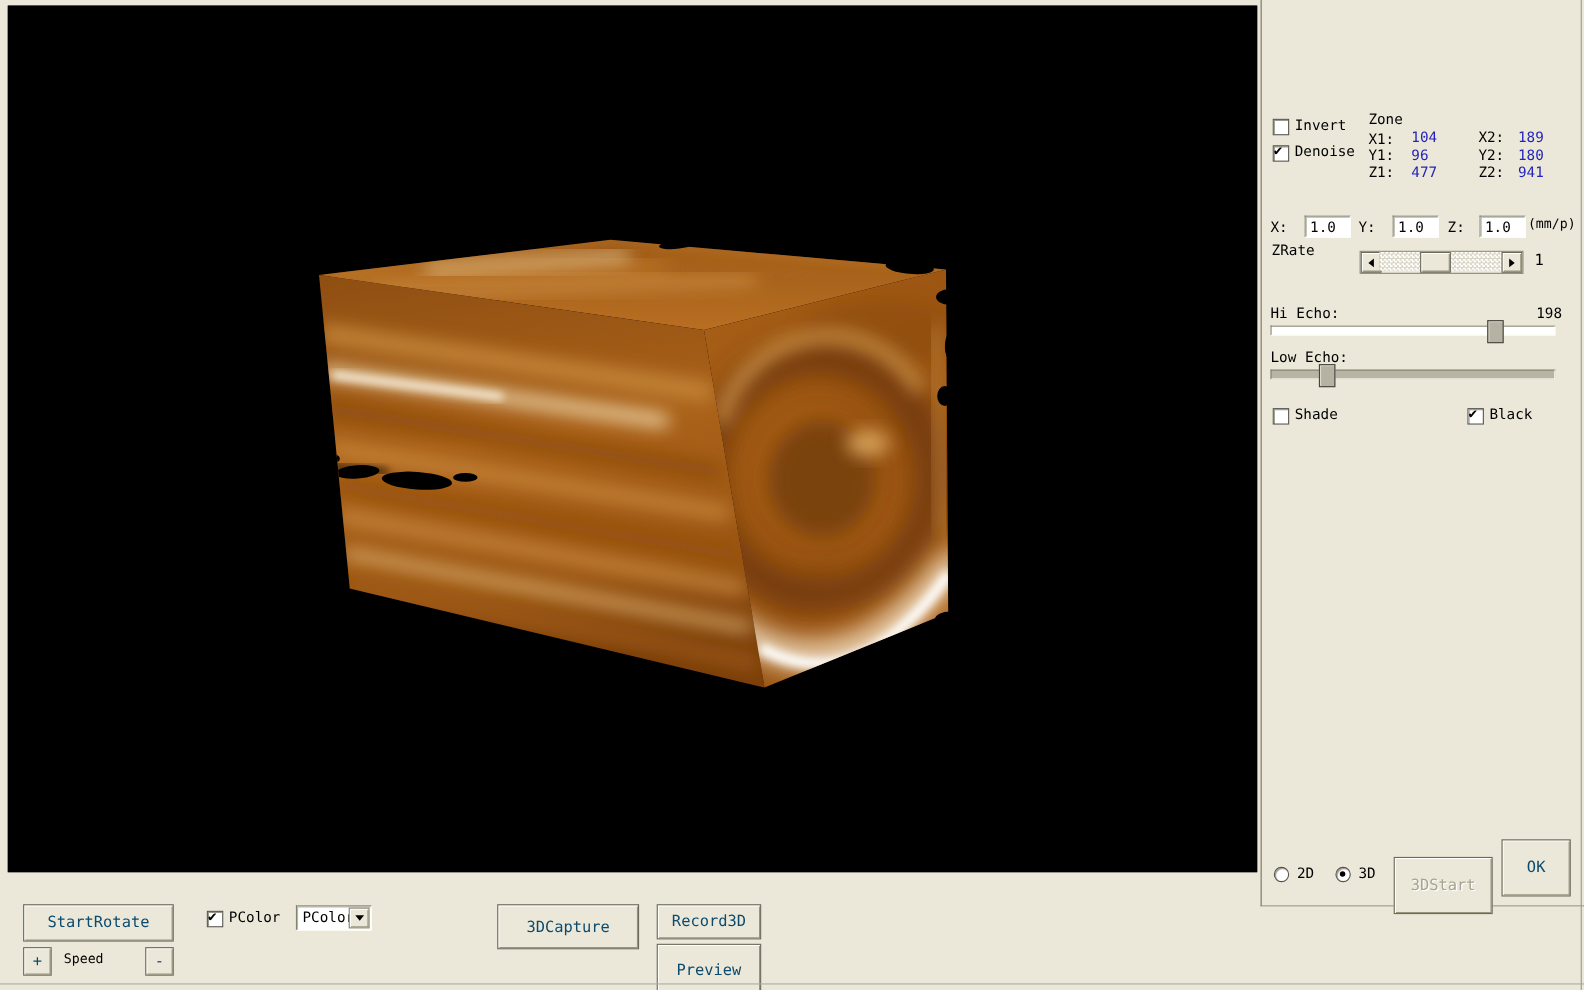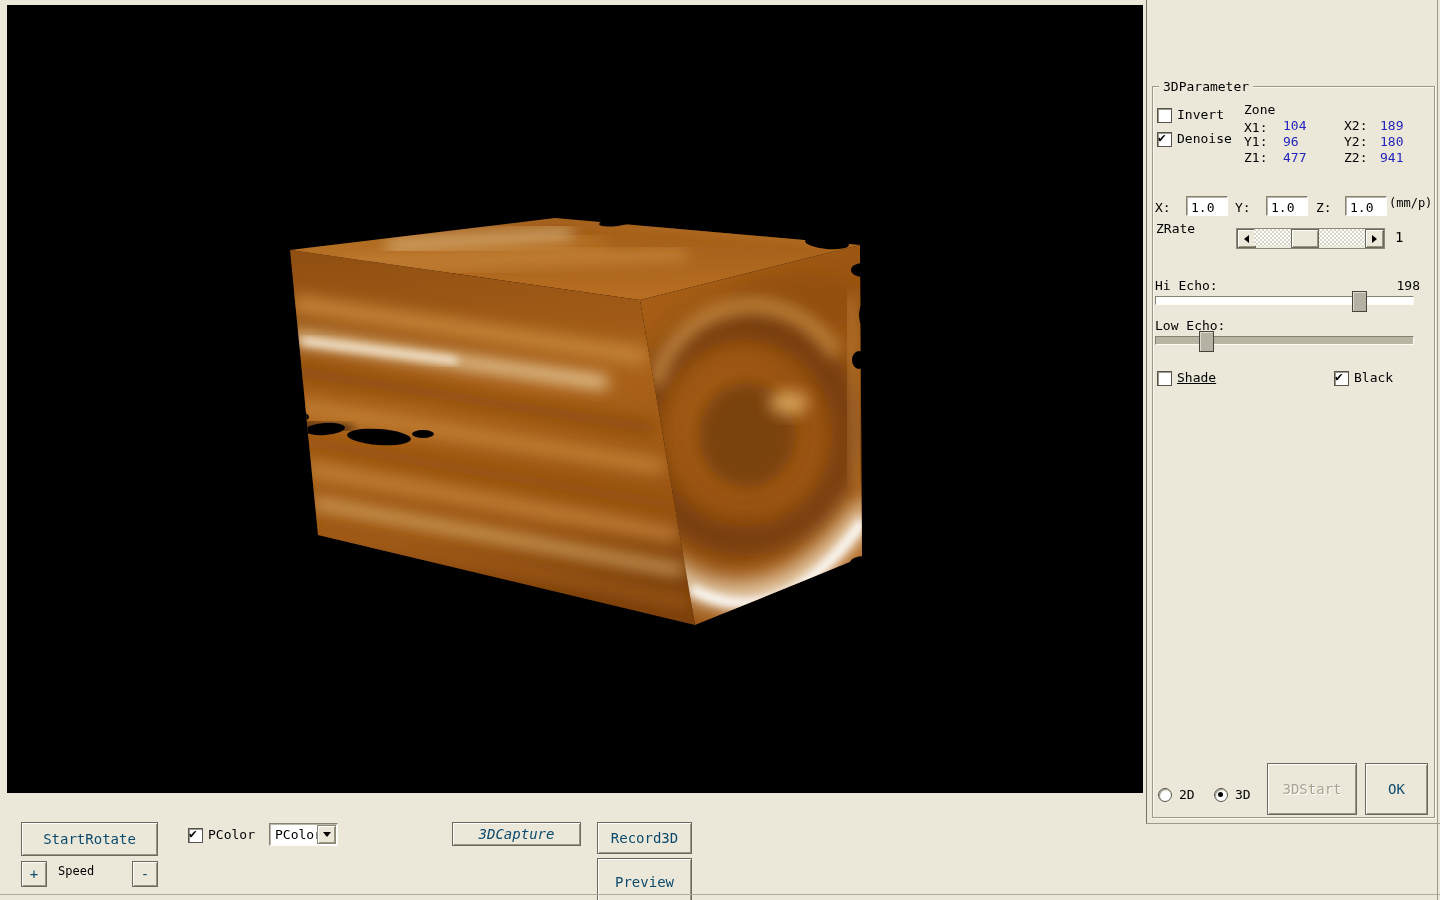--- a/index.html
+++ b/index.html
@@ -26,21 +26,21 @@
   .gb-title{position:absolute;top:-8px;left:6px;background:#ebe8d9;padding:0 4px;
     font-size:13px;line-height:15px;}
 
   
   .lbl{position:absolute;white-space:nowrap;line-height:15px;}
   .bluev{color:#2424bb;}
   .btn{position:absolute;background:#ebe8d9;border:1px solid #6b695b;
     box-shadow:inset 1px 1px 0 #ffffff,inset -1px -1px 0 #98957f;
     display:flex;align-items:center;justify-content:center;
     font-family:inherit;font-size:14px;color:#0c4a6e;cursor:pointer;padding:0;}
-  .btn.disabled{color:#a7a491;text-shadow:1px 1px 0 #fff;}
+  .btn.disabled{color:#a7a491;text-shadow:1px 1px 0 #fff;margin-top:16px;}
   .tin{position:absolute;background:#fff;border:1px solid;
     border-color:#848270 #fff #fff #848270;box-shadow:inset 1px 1px 0 #b9b6a6;
     font-family:inherit;font-size:13px;padding:2px 0 0 4px;color:#000;}
   .chk{position:absolute;width:13px;height:13px;background:#fff;border:1px solid #55534a;
     box-shadow:inset 1px 1px 0 #9a9889;}
   .chk .mark{display:none;}
   .chk.checked .mark{display:block;position:absolute;left:0px;top:-3px;
     font-size:13px;font-weight:bold;color:#000;line-height:15px;}
   .radio{position:absolute;width:12px;height:12px;border-radius:50%;background:#fff;
     border:1px solid #55534a;box-shadow:inset 1px 1px 1px #9a9889;}
@@ -167,23 +167,20 @@
       <ellipse cx="857" cy="558" rx="14" ry="7" fill="#000"></ellipse>
       <ellipse cx="820" cy="238" rx="22" ry="6" fill="#000" transform="rotate(5 820 238)"></ellipse>
       <ellipse cx="610" cy="217" rx="18" ry="4" fill="#000" transform="rotate(-7 610 217)"></ellipse>
       <ellipse cx="286" cy="352" rx="5" ry="10" fill="#000"></ellipse>
       <ellipse cx="289" cy="464" rx="4" ry="9" fill="#000"></ellipse>
     </svg>
   </div>
 
   <div class="rpanel"></div>
 
-  <div class="gb" style="left:1152px;top:86px;width:281px;height:730px;">
-    <span class="gb-title">3DParameter</span>
-  </div>
 
   <div class="chk" style="left:1157px;top:108px;"></div>
   <span class="lbl" style="left:1177px;top:107px;">Invert</span>
 
   <div class="chk checked" style="left:1157px;top:132px;">
       <span class="mark">✔</span>
     </div>
   <span class="lbl" style="left:1177px;top:131px;">Denoise</span>
 
   <span class="lbl" style="left:1244px;top:102px;">Zone</span>
@@ -225,21 +222,21 @@
   <span class="lbl" style="left:1380px;top:278px;width:40px;text-align:right;">198</span>
   <div class="etrack white" style="left:1155px;top:296px;width:257px;"></div>
   <div class="ethumb" style="left:1352px;top:291px;"></div>
 
   <span class="lbl" style="left:1155px;top:318px;">Low Echo:</span>
   <span class="lbl" style="left:1448px;top:318px;width:40px;text-align:right;">46</span>
   <div class="etrack grey" style="left:1155px;top:336px;width:257px;"></div>
   <div class="ethumb" style="left:1199px;top:331px;"></div>
 
   <div class="chk" style="left:1157px;top:371px;"></div>
-  <span class="lbl" style="left:1177px;top:370px;text-decoration:underline;">Shade</span>
+  <span class="lbl" style="left:1177px;top:370px;">Shade</span>
   <div class="chk checked" style="left:1334px;top:371px;">
       <span class="mark">✔</span>
     </div>
   <span class="lbl" style="left:1354px;top:370px;">Black</span>
 
   <div class="radio" style="left:1158px;top:788px;"></div>
   <span class="lbl" style="left:1179px;top:787px;">2D</span>
   <div class="radio sel" style="left:1214px;top:788px;"></div>
   <span class="lbl" style="left:1235px;top:787px;">3D</span>
 
@@ -256,19 +253,19 @@
       <span class="mark">✔</span>
     </div>
   <span class="lbl" style="left:208px;top:827px;">PColor</span>
   <div class="combo" style="left:269px;top:823px;width:67px;height:21px;">
     <span class="combo-text">PColor</span>
     <div class="combo-btn">
         <div class="tri-d"></div>
       </div>
   </div>
 
-  <button class="btn" style="left:452px;top:822px;width:129px;height:24px;font-style:italic;">3DCapture</button>
+  <button class="btn" style="left:452px;top:822px;width:129px;height:41px;">3DCapture</button>
   <button class="btn" style="left:597px;top:822px;width:95px;height:32px;">Record3D</button>
   <button class="btn" style="left:597px;top:858px;width:95px;height:48px;">Preview</button>
 
   <div class="frame-right"></div>
   <div class="frame-bottom"></div>
 </div>
 
 </body></html>

